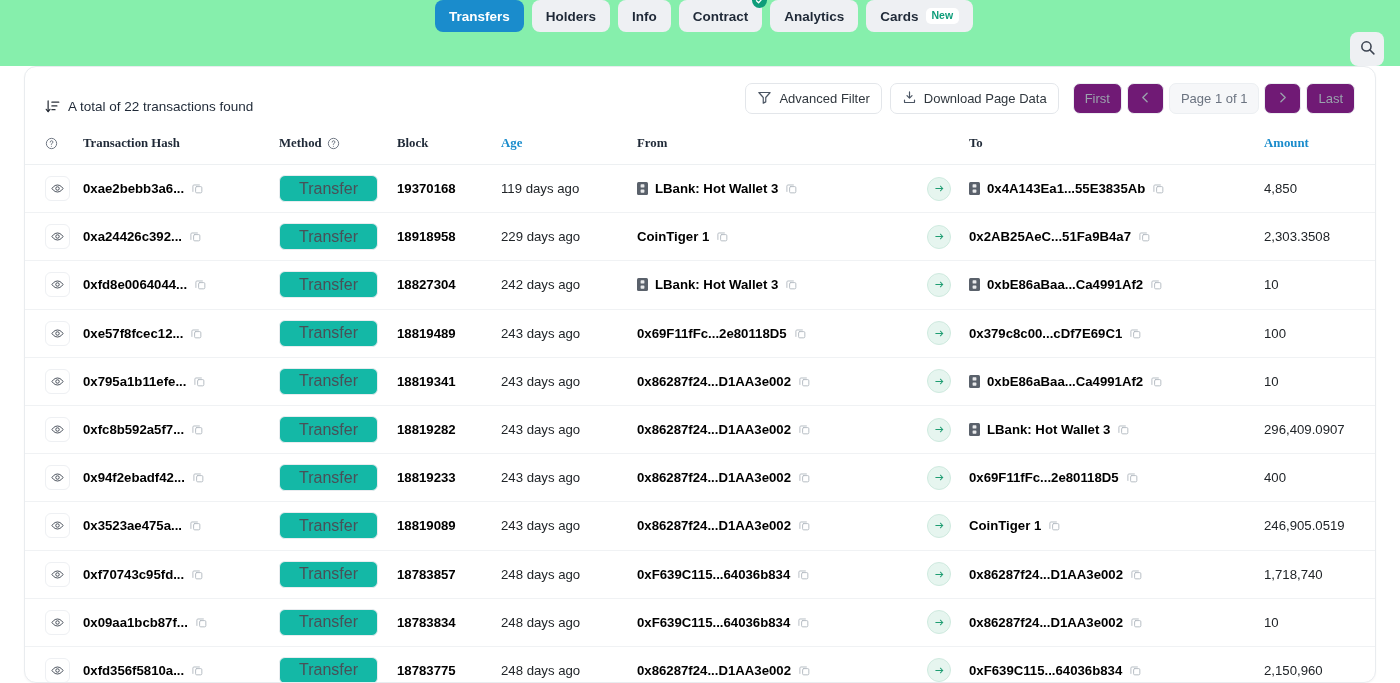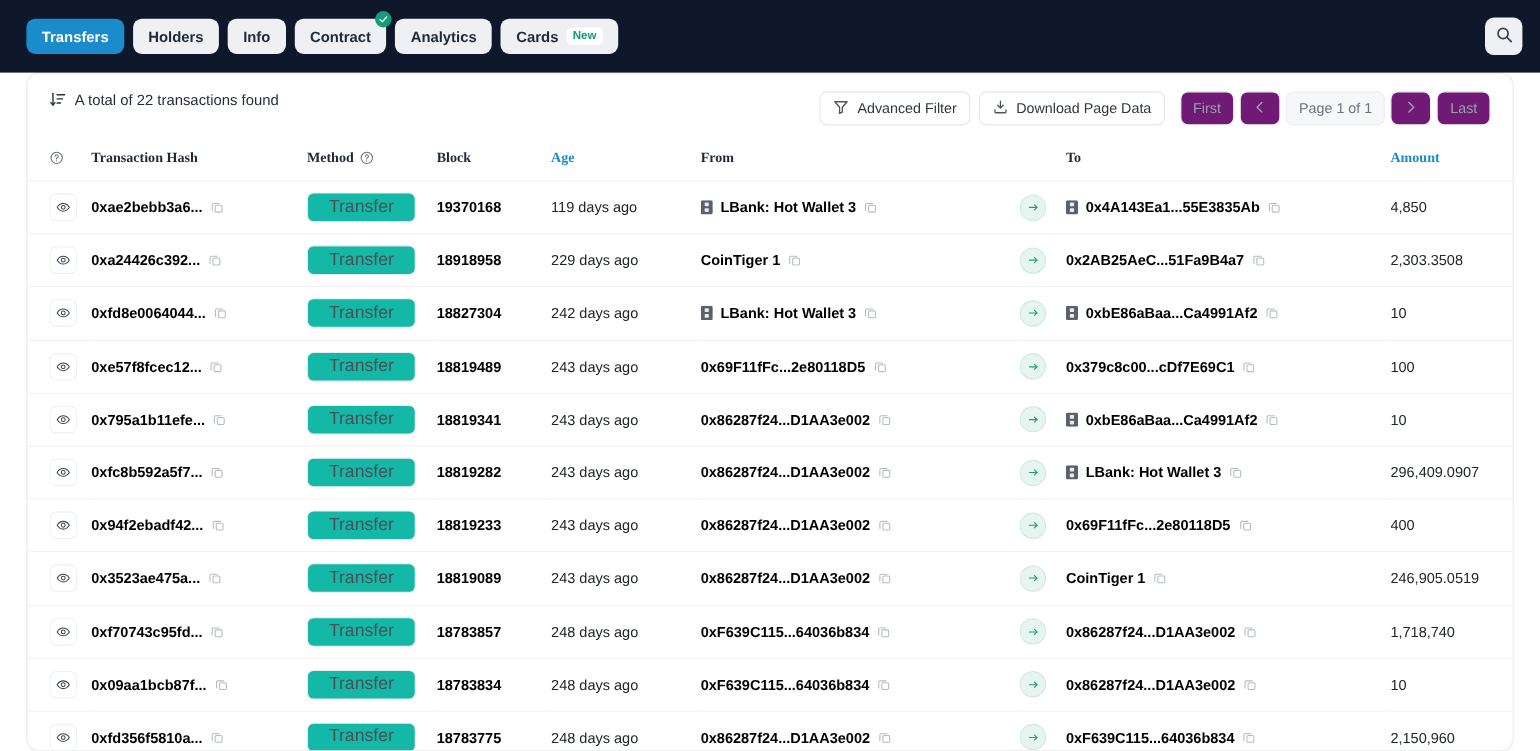--- a/index.html
+++ b/index.html
@@ -11,21 +11,22 @@
     overflow: hidden;
   }
 
   
   .tabbar {
     position: relative;
     height: 66px;
     display: flex;
     align-items: center;
     padding: 0 16px 0 24px;
-    background: #0f172a;
+    background: #86efac;
+    flex-direction: column;
   }
   .tabs { display: flex; align-items: center; gap: 8px; }
   .tab {
     position: relative;
     height: 32px;
     display: flex;
     align-items: center;
     gap: 7px;
     padding: 0 14px;
     border-radius: 8px;
@@ -71,21 +72,21 @@
     margin: 0 24px;
     background: #ffffff;
     border: 1px solid #e9ecef;
     border-radius: 12px;
     box-shadow: 0 1px 2px rgba(16,24,40,.04);
     overflow: hidden;
     height: 617px;
   }
   .card-head {
     display: flex;
-    align-items: flex-start;
+    align-items: flex-end;
     padding: 16px 20px 14px 20px;
   }
   .total {
     display: flex; align-items: center; gap: 8px;
     font-size: 13.5px; color: #1f2937;
   }
   .total .sorticon { width: 15px; height: 15px; flex: none; }
   .head-actions { margin-left: auto; display: flex; align-items: center; gap: 8px; }
   .btn {
     height: 31px;

